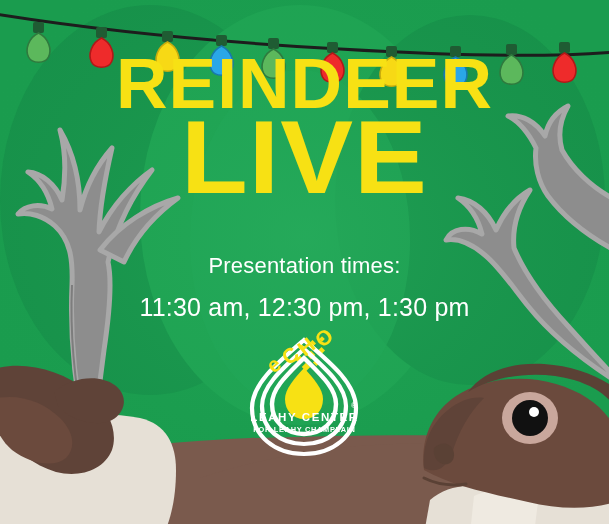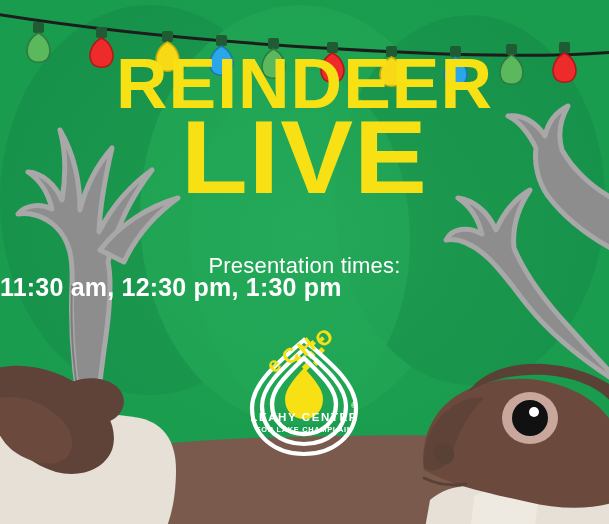--- a/index.html
+++ b/index.html
@@ -51,24 +51,25 @@
     position:absolute; left:0; right:0;
     top:253px;
     text-align:center;
     color:#ffffff;
     font-size:22px;
     font-weight:normal;
     letter-spacing:0.2px;
   }
   .sub-times {
     position:absolute; left:0; right:0;
-    top:273px;
+    top:293px;
+    text-align:center;
     color:#ffffff;
     font-size:25px;
-    font-weight:bold;
+    font-weight:normal;
     letter-spacing:0.2px;
   }
   
   .logo-leahy {
     position:absolute;
     left:0; right:0;
     top:411px;
     text-align:center;
     color:#ffffff;
     font-size:11.5px;
@@ -347,15 +348,15 @@
 
     <div class="echo-word">
       <span style="left:0px;  top:22px; transform:rotate(-38deg);">e</span>
       <span style="left:15px; top:13px; transform:rotate(-38deg);">C</span>
       <span style="left:31px; top:4px;  transform:rotate(-38deg);">H</span>
       <span style="left:48px; top:-5px; transform:rotate(-38deg);">O</span>
     </div>
 
     <div class="logo-leahy">LEAHY CENTER</div>
 
-    <div class="logo-sub">FOR LAKE CHAMPLAIN</div>
+    <div class="logo-sub">FOR LEAHY CHAMPLAIN</div>
   </div>
 </div>
 
 </body></html>

